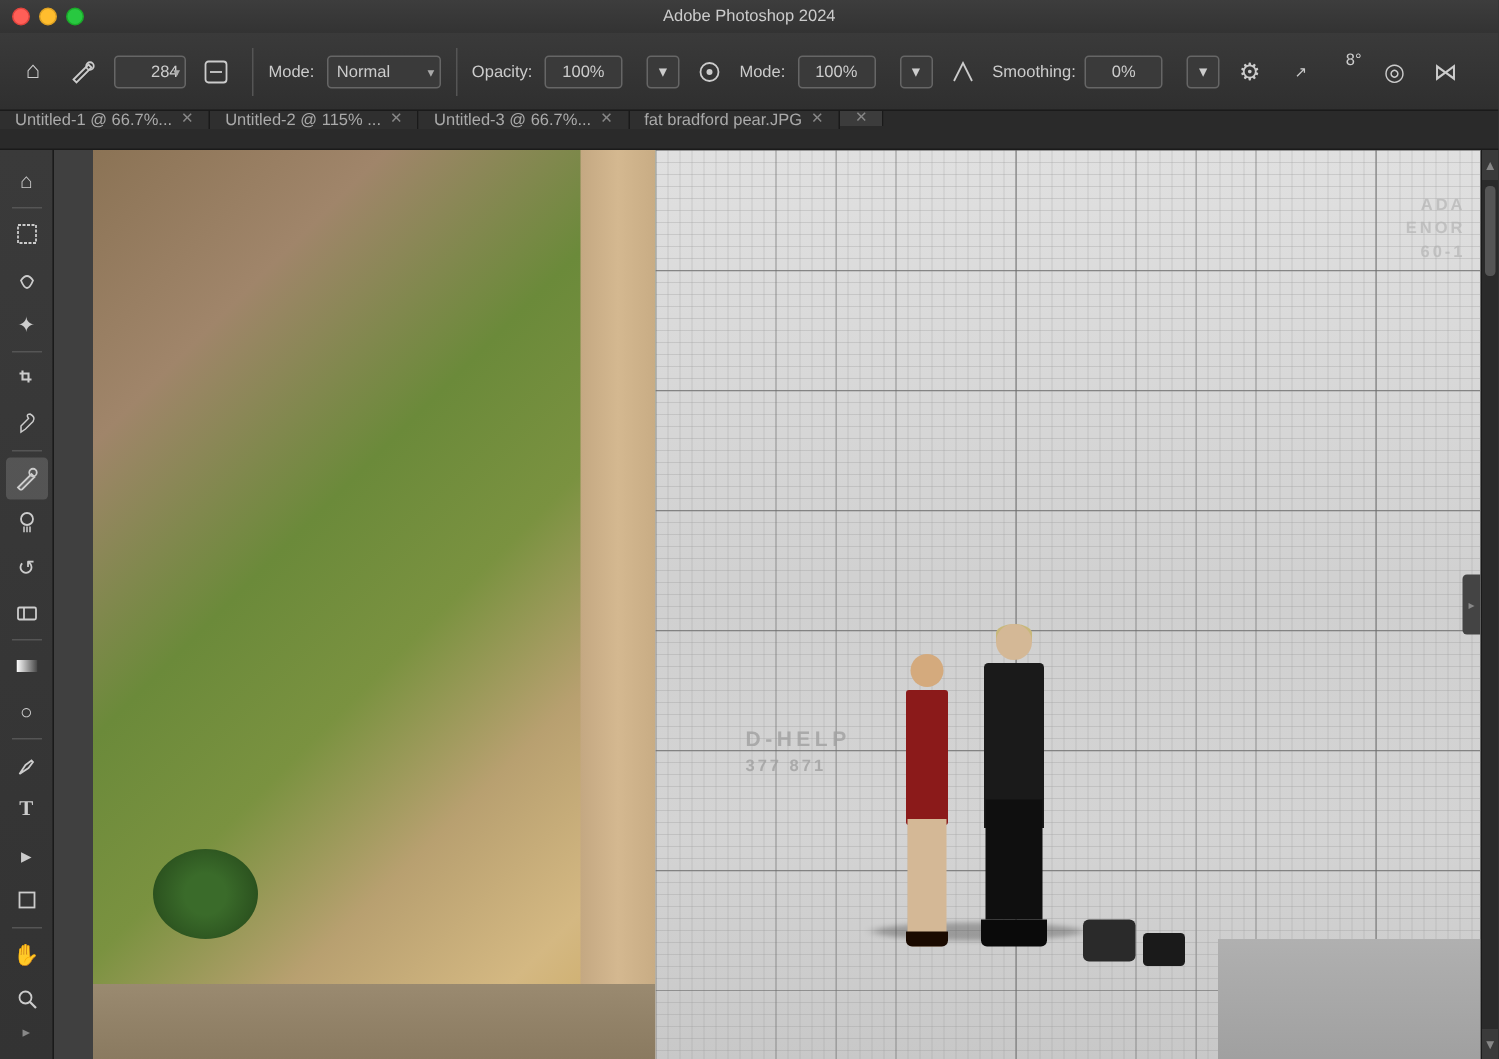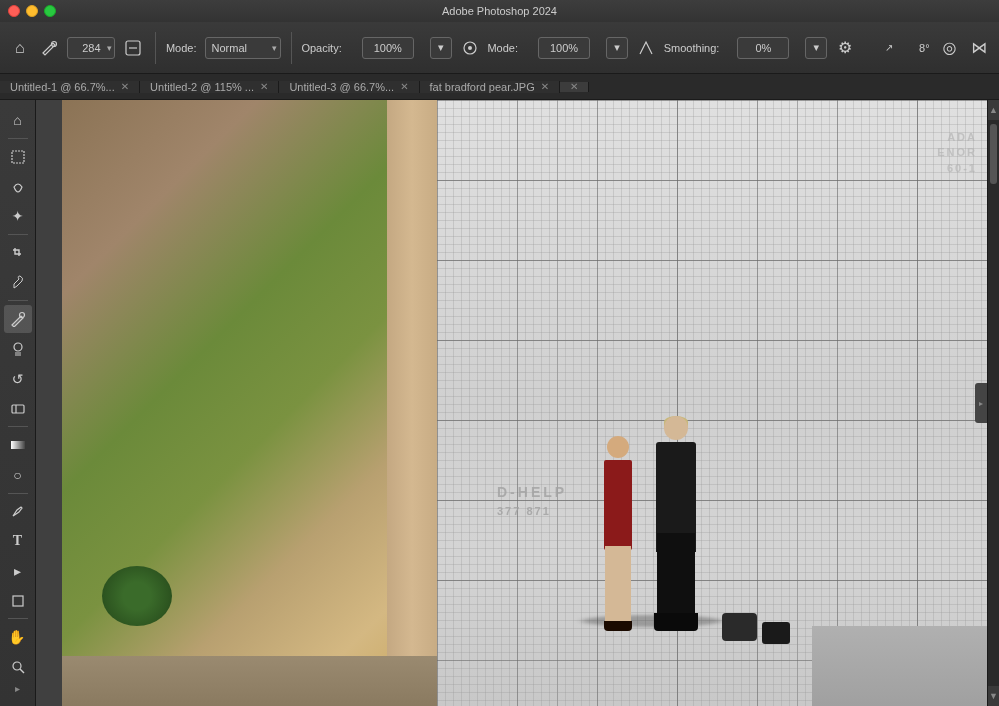--- a/index.html
+++ b/index.html
@@ -89,23 +89,21 @@
     .dropdown-wrapper::after {
       content: '▾';
       position: absolute;
       right: 4px;
       font-size: 9px;
       color: #aaa;
       pointer-events: none;
     }
     .toolbar-input-group {
       display: flex;
-      align-items: center;
       gap: 16px;
-      margin-left: 12px;
     }
     .toolbar-input {
       height: 22px;
       width: 52px;
       background: #3a3a3a;
       border: 1px solid #666;
       border-radius: 3px;
       color: #ccc;
       font-size: 11px;
       padding: 0 4px;
@@ -125,21 +123,21 @@
       cursor: pointer;
     }
     .smoothing-label { color: #ccc; font-size: 11px; }
 
     
     .tabs-bar {
       height: 26px;
       background: #2a2a2a;
       border-bottom: 1px solid #1a1a1a;
       display: flex;
-      align-items: center;
+      align-items: flex-start;
       overflow: hidden;
     }
     .tab {
       display: flex;
       align-items: center;
       padding: 0 10px;
       font-size: 11px;
       color: #aaa;
       border-right: 1px solid #1a1a1a;
       cursor: pointer;
@@ -563,21 +561,21 @@
   <div class="tool-icon">⌂</div>
 
   <div class="tool-icon">
     <svg width="18" height="18" viewBox="0 0 18 18" fill="none">
       <path d="M2 14 L12 4 L14 6 L4 16 Z" stroke="#ccc" stroke-width="1.2" fill="none"></path>
       <circle cx="13" cy="5" r="2.5" stroke="#ccc" stroke-width="1.2" fill="none"></circle>
     </svg>
   </div>
 
   <div class="dropdown-wrapper">
-    <input class="toolbar-input" type="text" value="284" style="width: 48px;">
+    <input class="toolbar-input" type="text" value="284" style="width: 48px; text-align: right;">
   </div>
 
   <div class="tool-icon">
     <svg width="16" height="16" viewBox="0 0 16 16">
         <rect x="1" y="1" width="14" height="14" rx="2" stroke="#ccc" stroke-width="1.2" fill="none"></rect>
         <line x1="4" y1="8" x2="12" y2="8" stroke="#ccc" stroke-width="1.2"></line>
       </svg>
   </div>
 
   <div class="toolbar-separator"></div>

